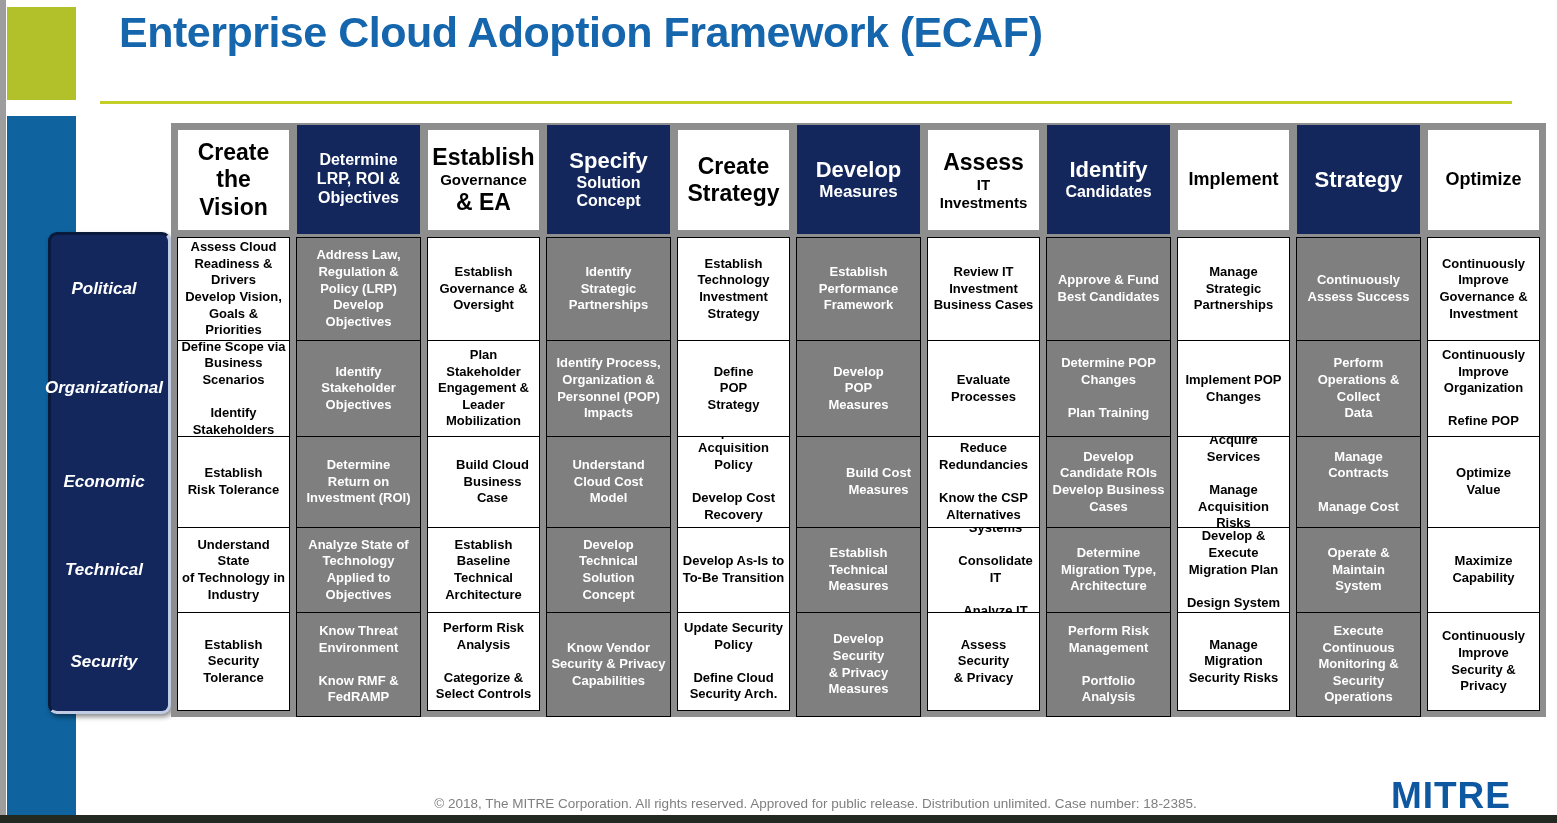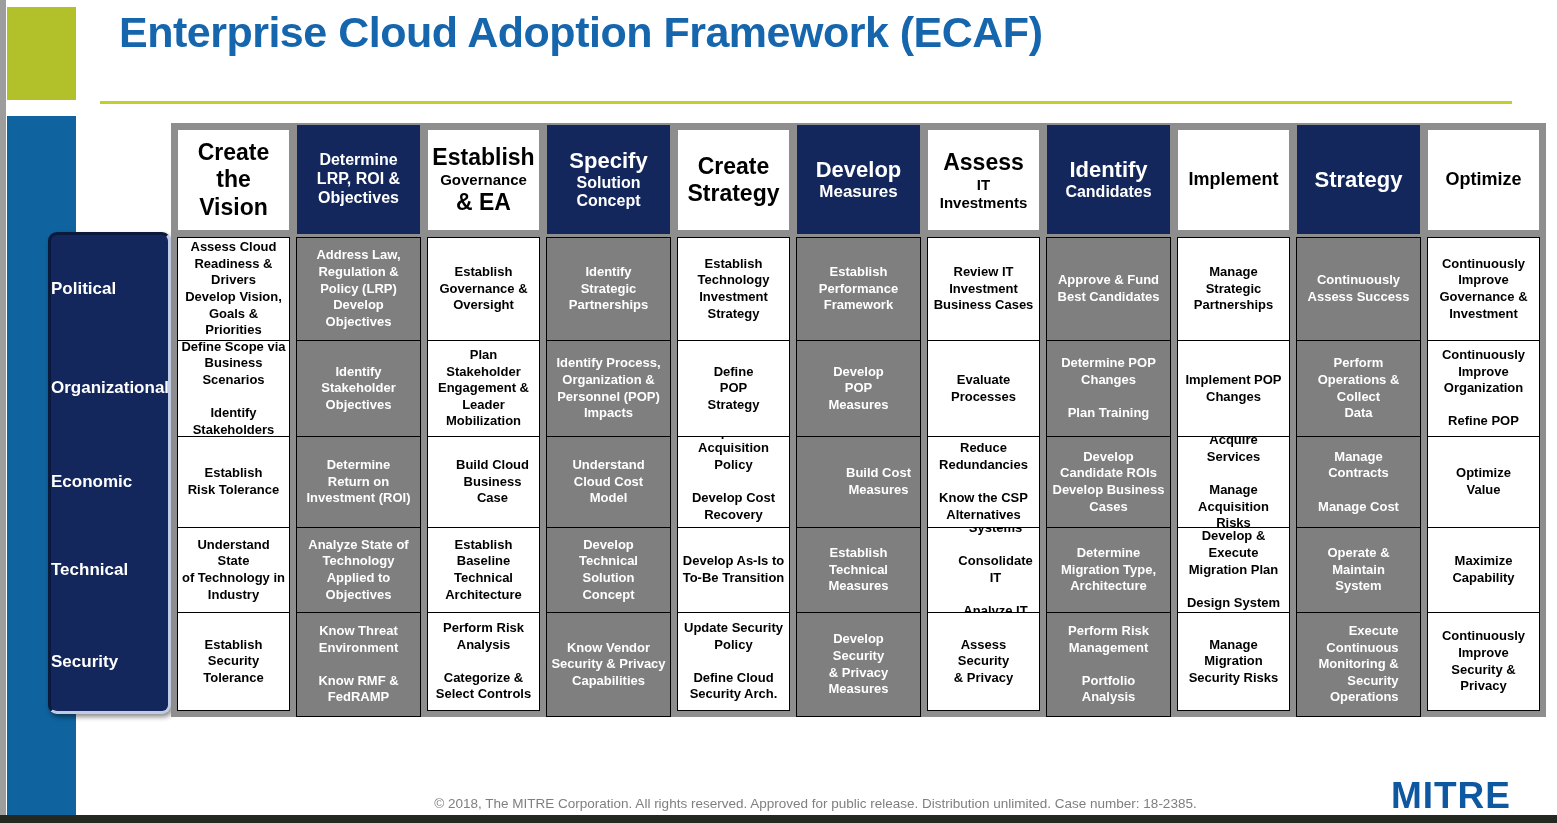--- a/index.html
+++ b/index.html
@@ -17,21 +17,21 @@
   .title-rule{position:absolute;left:100px;top:101px;width:1412px;height:3px;background:#c3cf27;}
   
   .matrix{position:absolute;left:48px;top:123px;display:grid;grid-template-columns:123px repeat(11,125px);height:594px;}
   .labelbox{
     grid-column:1;margin-top:109px;height:482px;box-sizing:border-box;
     background:#13275c;border-radius:9px;
     border:3px solid;border-color:#0a1a3c #c2cbe4 #c2cbe4 #0a1a3c;
     box-shadow:2px 3px 5px rgba(0,0,0,0.45);
     display:flex;flex-direction:column;padding-top:2px;
   }
-  .label-slot{display:flex;align-items:center;justify-content:flex-start;padding-right:11px;box-sizing:border-box;}
+  .label-slot{display:flex;align-items:center;justify-content:center;padding-right:11px;box-sizing:border-box;font-style:italic;}
   .label-slot span{color:#ffffff;font-weight:bold;font-size:17px;}
   .col{display:flex;flex-direction:column;height:594px;box-sizing:border-box;}
   .hwrap{height:114px;background:#8e8e8e;box-sizing:border-box;flex:none;}
   .col.light .hwrap{padding:7px;}
   .col.dark  .hwrap{padding:2px 1px 3px 1px;}
   .hbox{width:100%;height:100%;box-sizing:border-box;display:flex;flex-direction:column;align-items:center;justify-content:center;text-align:center;}
   .col.light .hbox{background:#ffffff;color:#000000;}
   .col.dark  .hbox{background:#13275c;color:#ffffff;}
   .hline{font-weight:bold;line-height:1.18;white-space:nowrap;}
   .col.light .hline.lg{font-size:23px;}
@@ -370,21 +370,21 @@
 Operations &amp;
 Collect
 Data</div>
           <div class="cell" style="height: 91px; flex: 0 0 auto;">Manage
 Contracts
 
 Manage Cost</div>
           <div class="cell" style="height: 85px; flex: 0 0 auto;">Operate &amp;
 Maintain
 System</div>
-          <div class="cell" style="flex: 1 1 0%; text-align: right;">Execute
+          <div class="cell" style="flex: 1 1 0%;">Execute
 Continuous
 Monitoring &amp;
 Security
 Operations</div>
         </div>
       </div>
     </div>
     <div class="col light" style="grid-column: 12;">
       <div class="hwrap">
         <div class="hbox">

